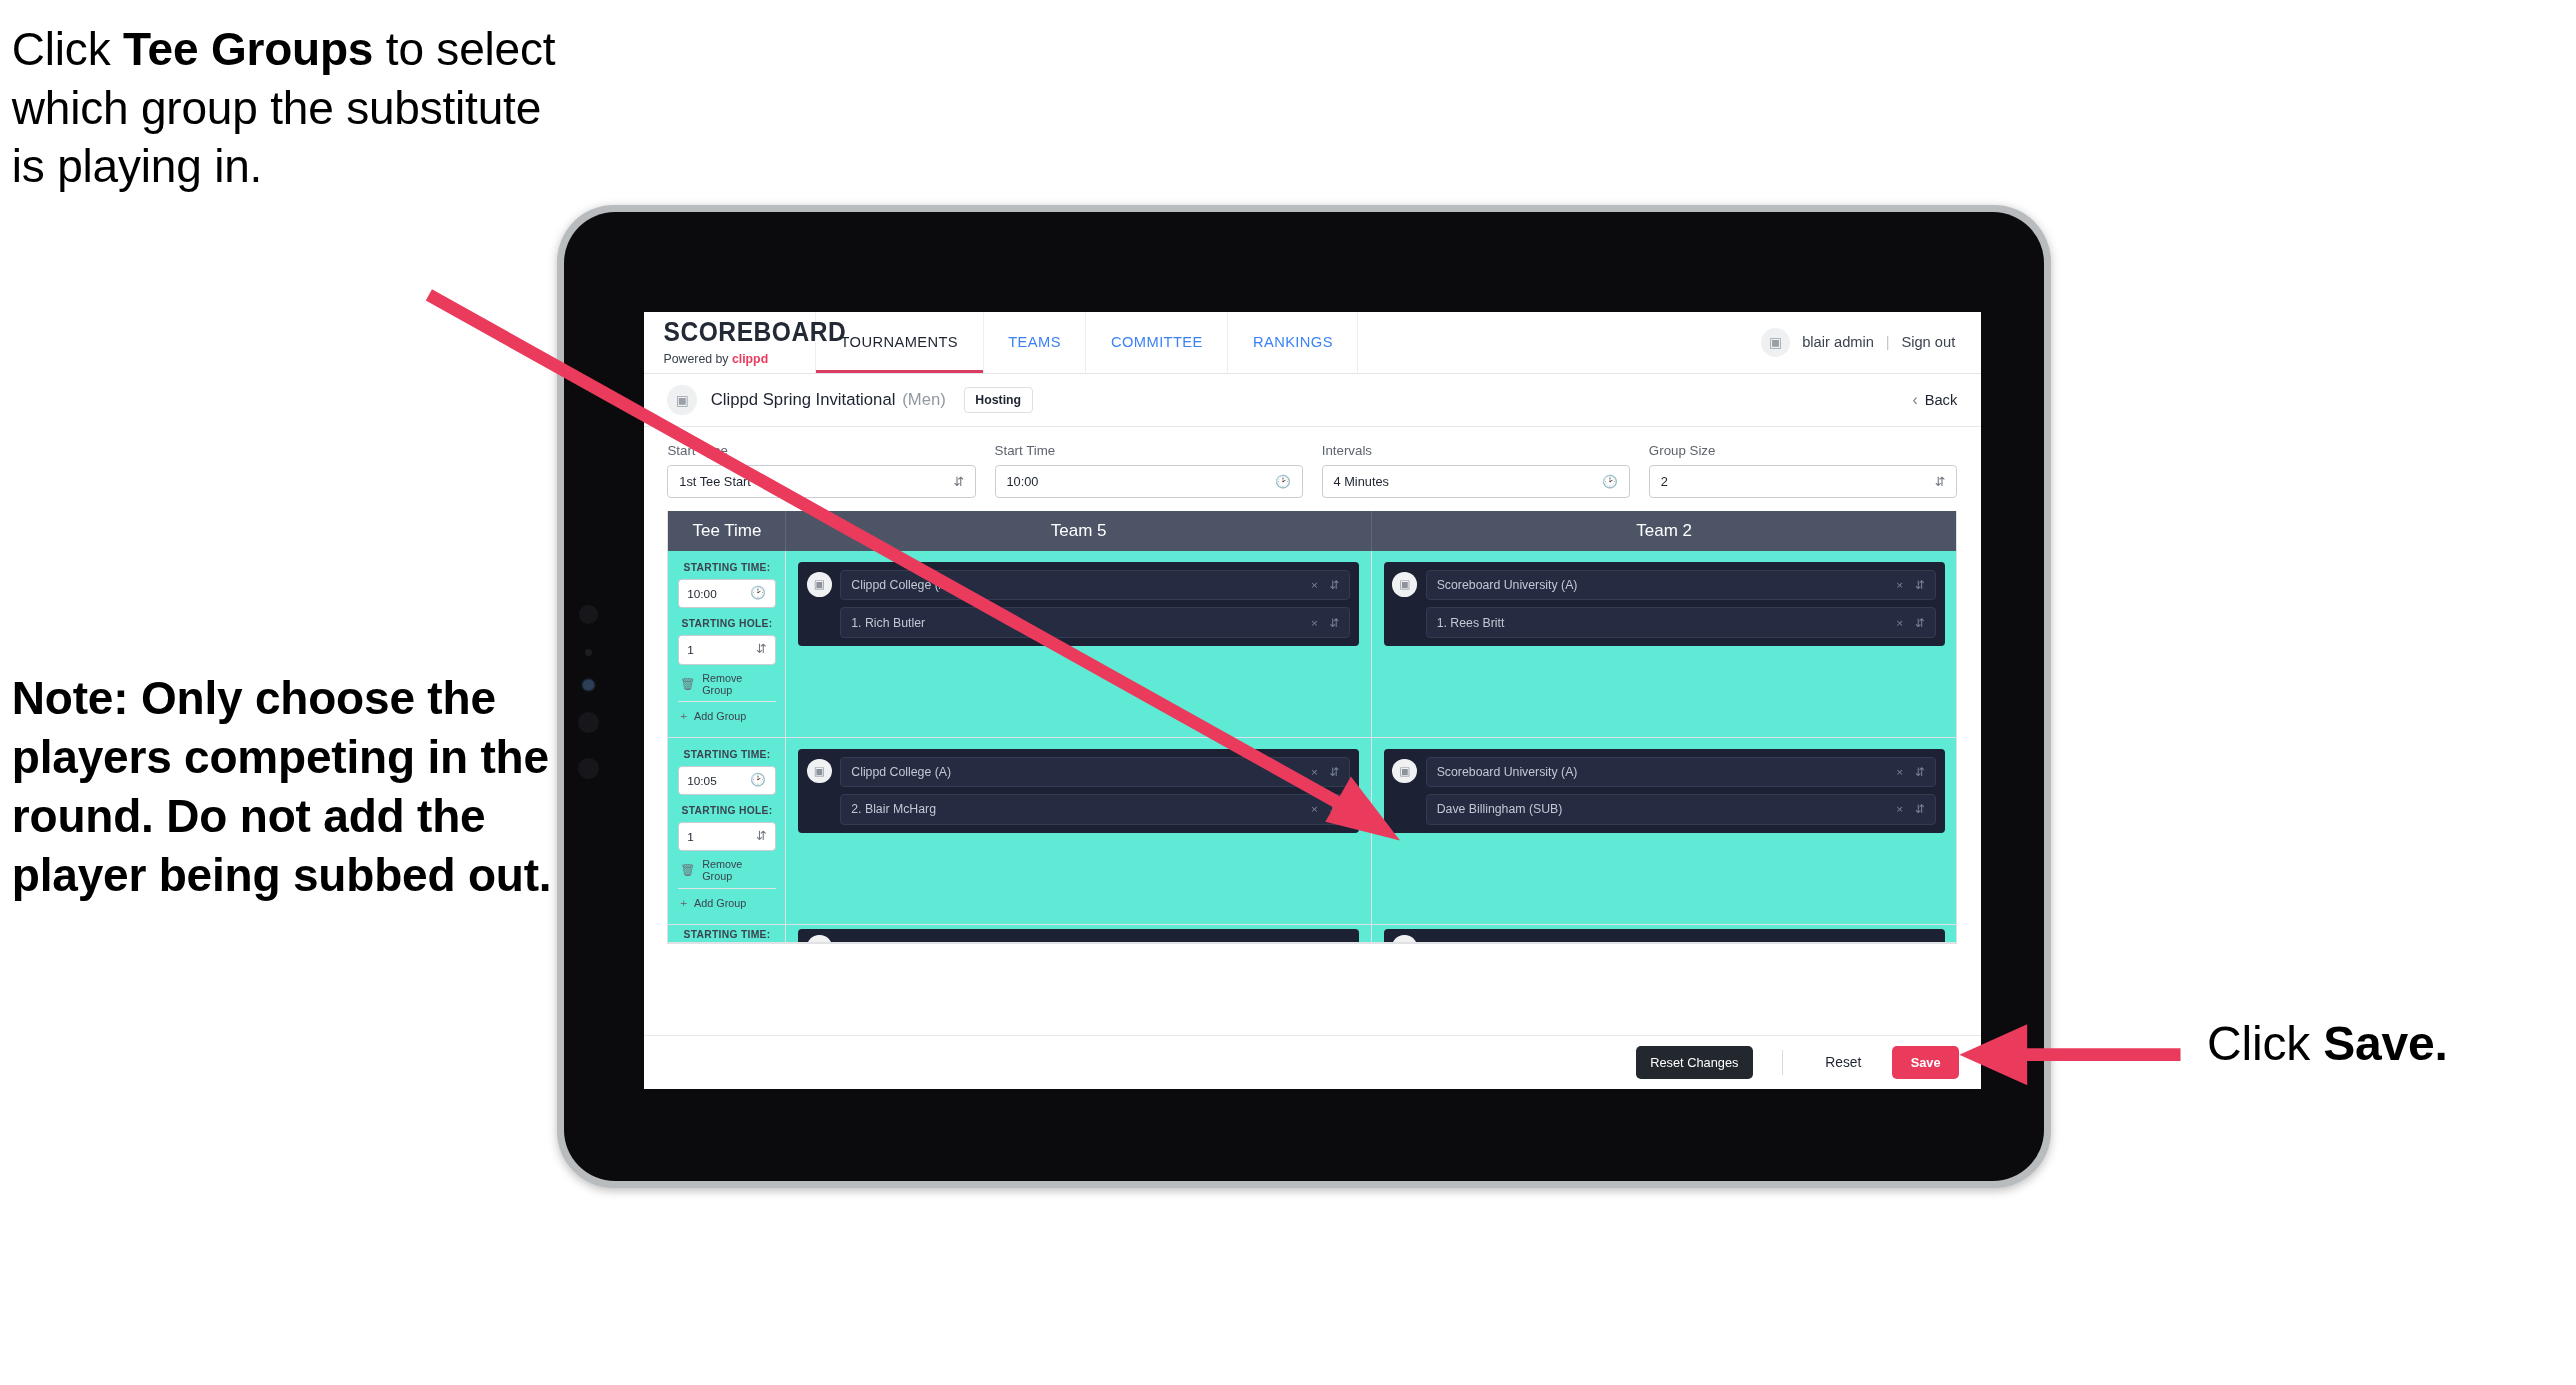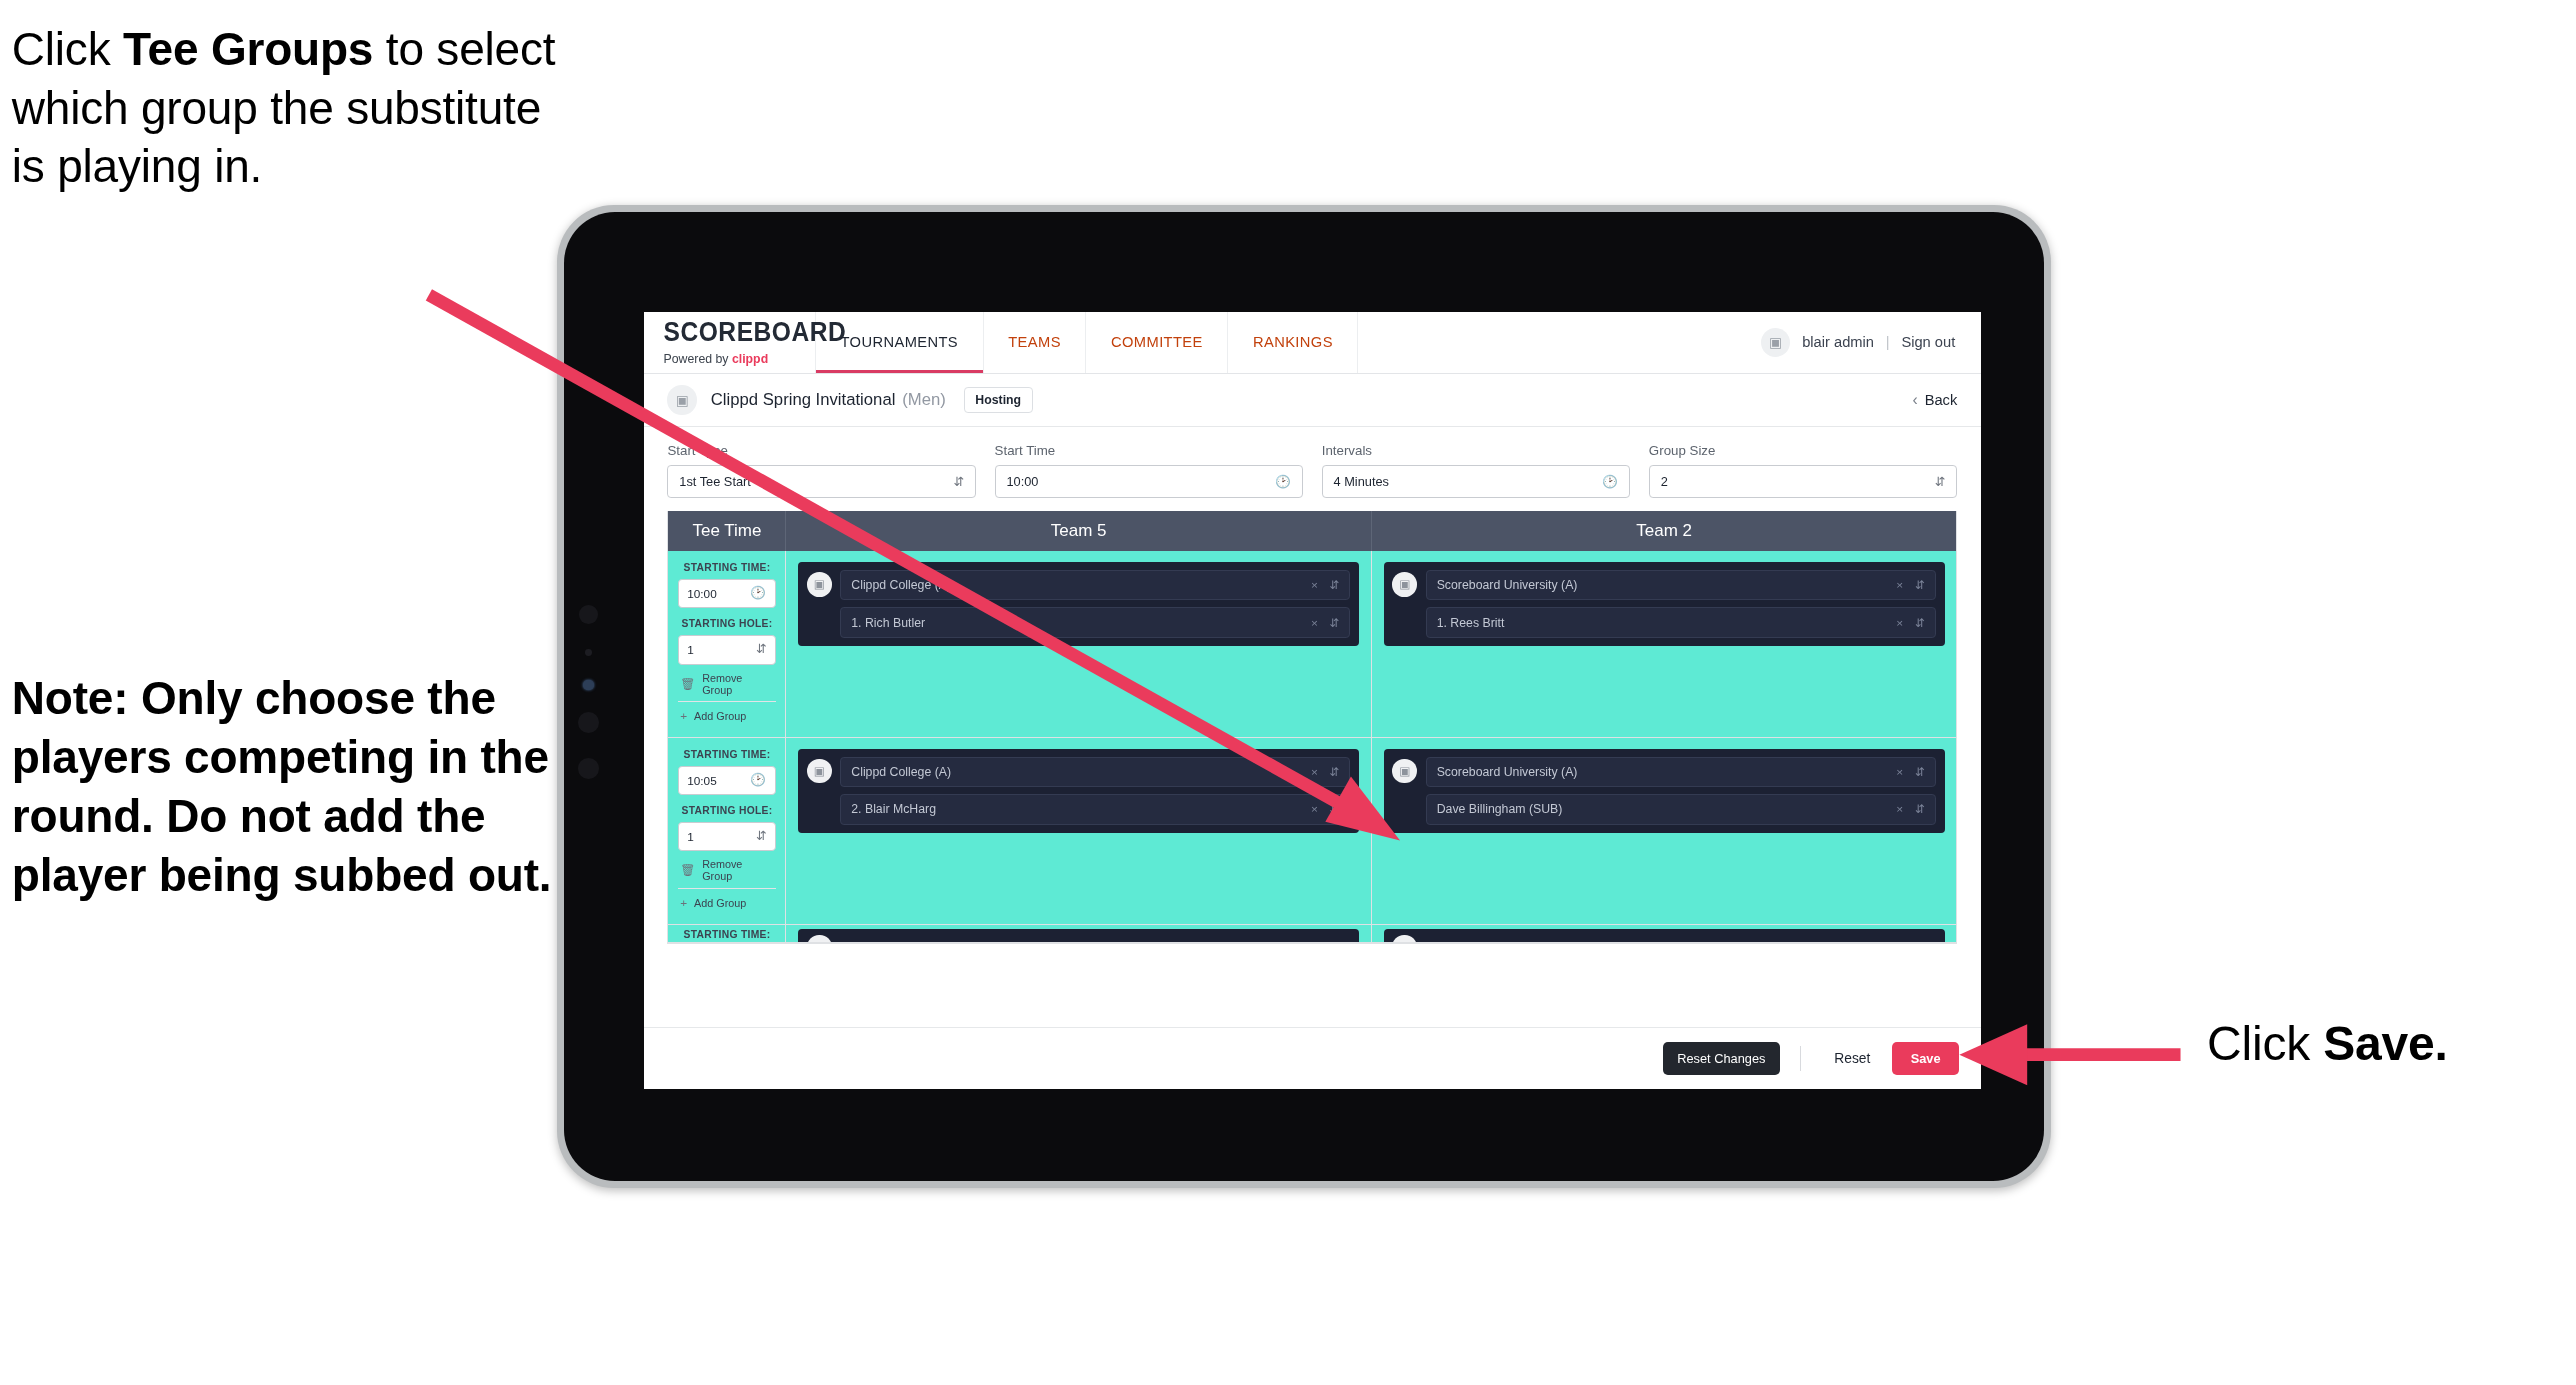--- a/index.html
+++ b/index.html
@@ -50,21 +50,21 @@
     overflow: hidden;
   }
 
   
   .topnav { height: 62px; background:#fff; border-bottom:1px solid #e3e5e8; display:flex; align-items:stretch; position:relative; }
   .brand { width:172px; display:flex; flex-direction:column; justify-content:center; padding-left:19.7px; border-right:1px solid #eceef0; }
   .brand-title { font-size:24.6px; font-weight:700; letter-spacing:0.5px; color:#232a35; font-family:"Liberation Sans", sans-serif; transform:scaleY(1.12); transform-origin:left center; }
   .brand-sub { font-size:12.3px; color:#3b424c; margin-top:5.9px; }
   .brand-sub em { font-style:normal; color:#ea3b5c; font-weight:700; }
   .navtabs { display:flex; align-items:stretch; }
-  .navtab { display:flex; align-items:center; padding:0 24.6px; font-size:14.7px; color:#c2410c; letter-spacing:0.4px; border-right:1px solid #eceef0; cursor:pointer; position:relative; }
+  .navtab { display:flex; align-items:center; padding:0 24.6px; font-size:14.7px; color:#3b82f6; letter-spacing:0.4px; border-right:1px solid #eceef0; cursor:pointer; position:relative; }
   .navtab.active { color:#1d2430; }
   .navtab.active:after { content:""; position:absolute; left:0; right:0; bottom:0; height:2.9px; background:#d93b63; }
   .nav-right { margin-left:auto; display:flex; align-items:center; gap:11.8px; padding-right:25.6px; font-size:14.7px; color:#3c4350; }
   .avatar-sm { width:29.5px; height:29.5px; border-radius:50%; background:#eef0f2; display:flex; align-items:center; justify-content:center; color:#9aa0a8; font-size:13.8px; }
   .sep { color:#c0c4ca; }
   .signout { cursor:pointer; }
 
   
   .subhead { height:53px; display:flex; align-items:center; padding:0 23.6px; border-bottom:1px solid #e6e8ea; background:#fff; }
   .sub-avatar { width:29.5px; height:29.5px; border-radius:50%; background:#eef0f2; display:flex; align-items:center; justify-content:center; color:#9aa0a8; font-size:13.8px; margin-right:13.8px; }
@@ -104,21 +104,21 @@
   .cell-team:last-child { border-right:none; }
   .grp { background:#1c2133; border-radius:3.9px; padding:7.9px 8.8px 7.9px 8.8px; display:flex; align-items:flex-start; gap:8.8px; }
   .grp-av { width:24.6px; height:24.6px; border-radius:50%; background:#f0f1f3; flex:none; display:flex; align-items:center; justify-content:center; color:#8d939c; font-size:11.8px; margin-top:2px; }
   .grp-rows { flex:1; display:flex; flex-direction:column; gap:6.9px; }
   .prow { background:#252b40; border:1px solid #343b52; border-radius:3.9px; height:30.5px; display:flex; align-items:center; padding:0 9.8px; cursor:pointer; }
   .prow .nm { flex:1; font-size:12.3px; color:#c3c8d4; }
   .prow .acts { display:flex; align-items:center; gap:11.8px; color:#7b8398; font-size:11.8px; }
   .prow .acts span { cursor:pointer; }
 
   
-  .botbar { position:absolute; left:0; right:0; bottom:0; height:62px; background:#fff; border-top:1px solid #e6e8ea; display:flex; align-items:center; justify-content:flex-end; gap:0; padding-right:21.6px; }
+  .botbar { position:absolute; left:0; right:0; bottom:0; height:54px; background:#fff; border-top:1px solid #e6e8ea; display:flex; align-items:center; justify-content:flex-end; gap:9px; padding-right:21.6px; }
   .btn-reset { background:#23272e; color:#fff; border:none; border-radius:4.9px; font-size:12.8px; padding:8.8px 14.7px; cursor:pointer; font-family:"Liberation Sans",sans-serif; }
   .vdiv { width:1px; height:25.6px; background:#d8dade; margin:0 19.7px; }
   .btn-cancel { background:transparent; border:none; color:#1d2430; font-size:13.8px; cursor:pointer; padding:8.8px 13.8px; font-family:"Liberation Sans",sans-serif; }
   .btn-save { background:#ea3b5c; color:#fff; border:none; border-radius:4.9px; font-size:12.8px; font-weight:700; padding:8.8px 18.7px; margin-left:7.9px; cursor:pointer; font-family:"Liberation Sans",sans-serif; }
 
   
   .arrow-svg { position:absolute; left:0; top:0; width:2576px; height:1385px; pointer-events:none; }
 </style>
 </head>
 <body>

